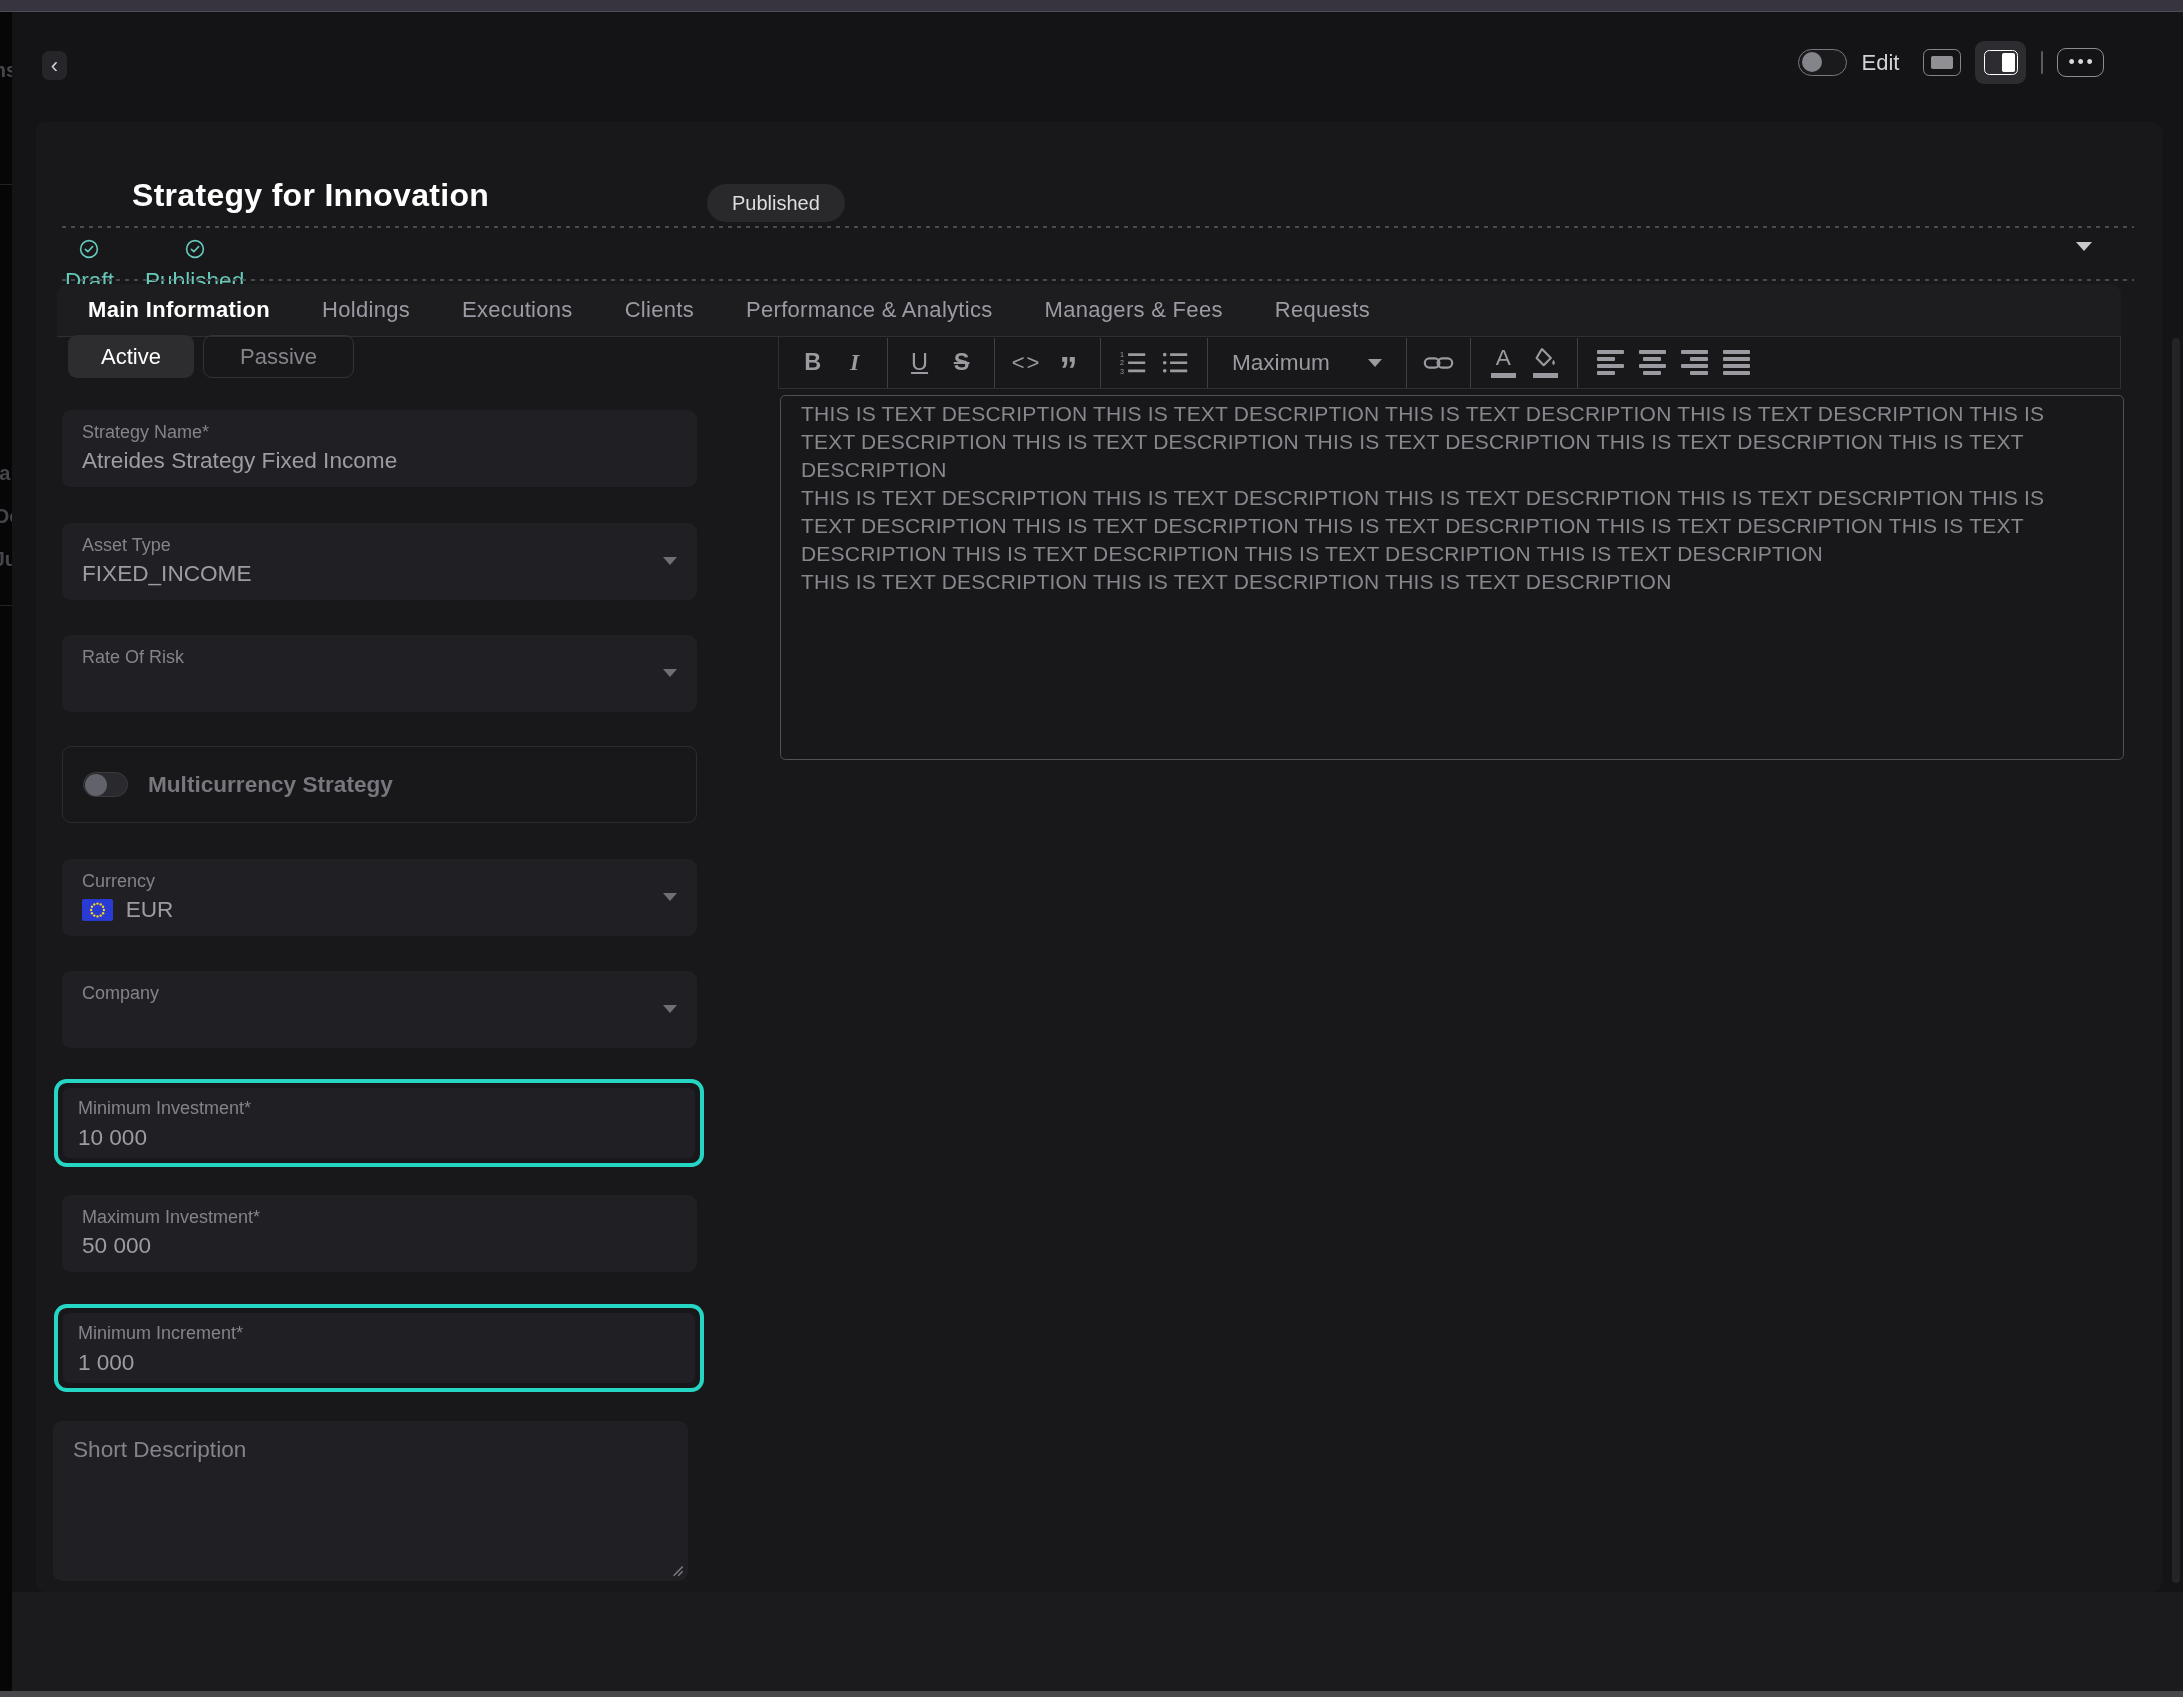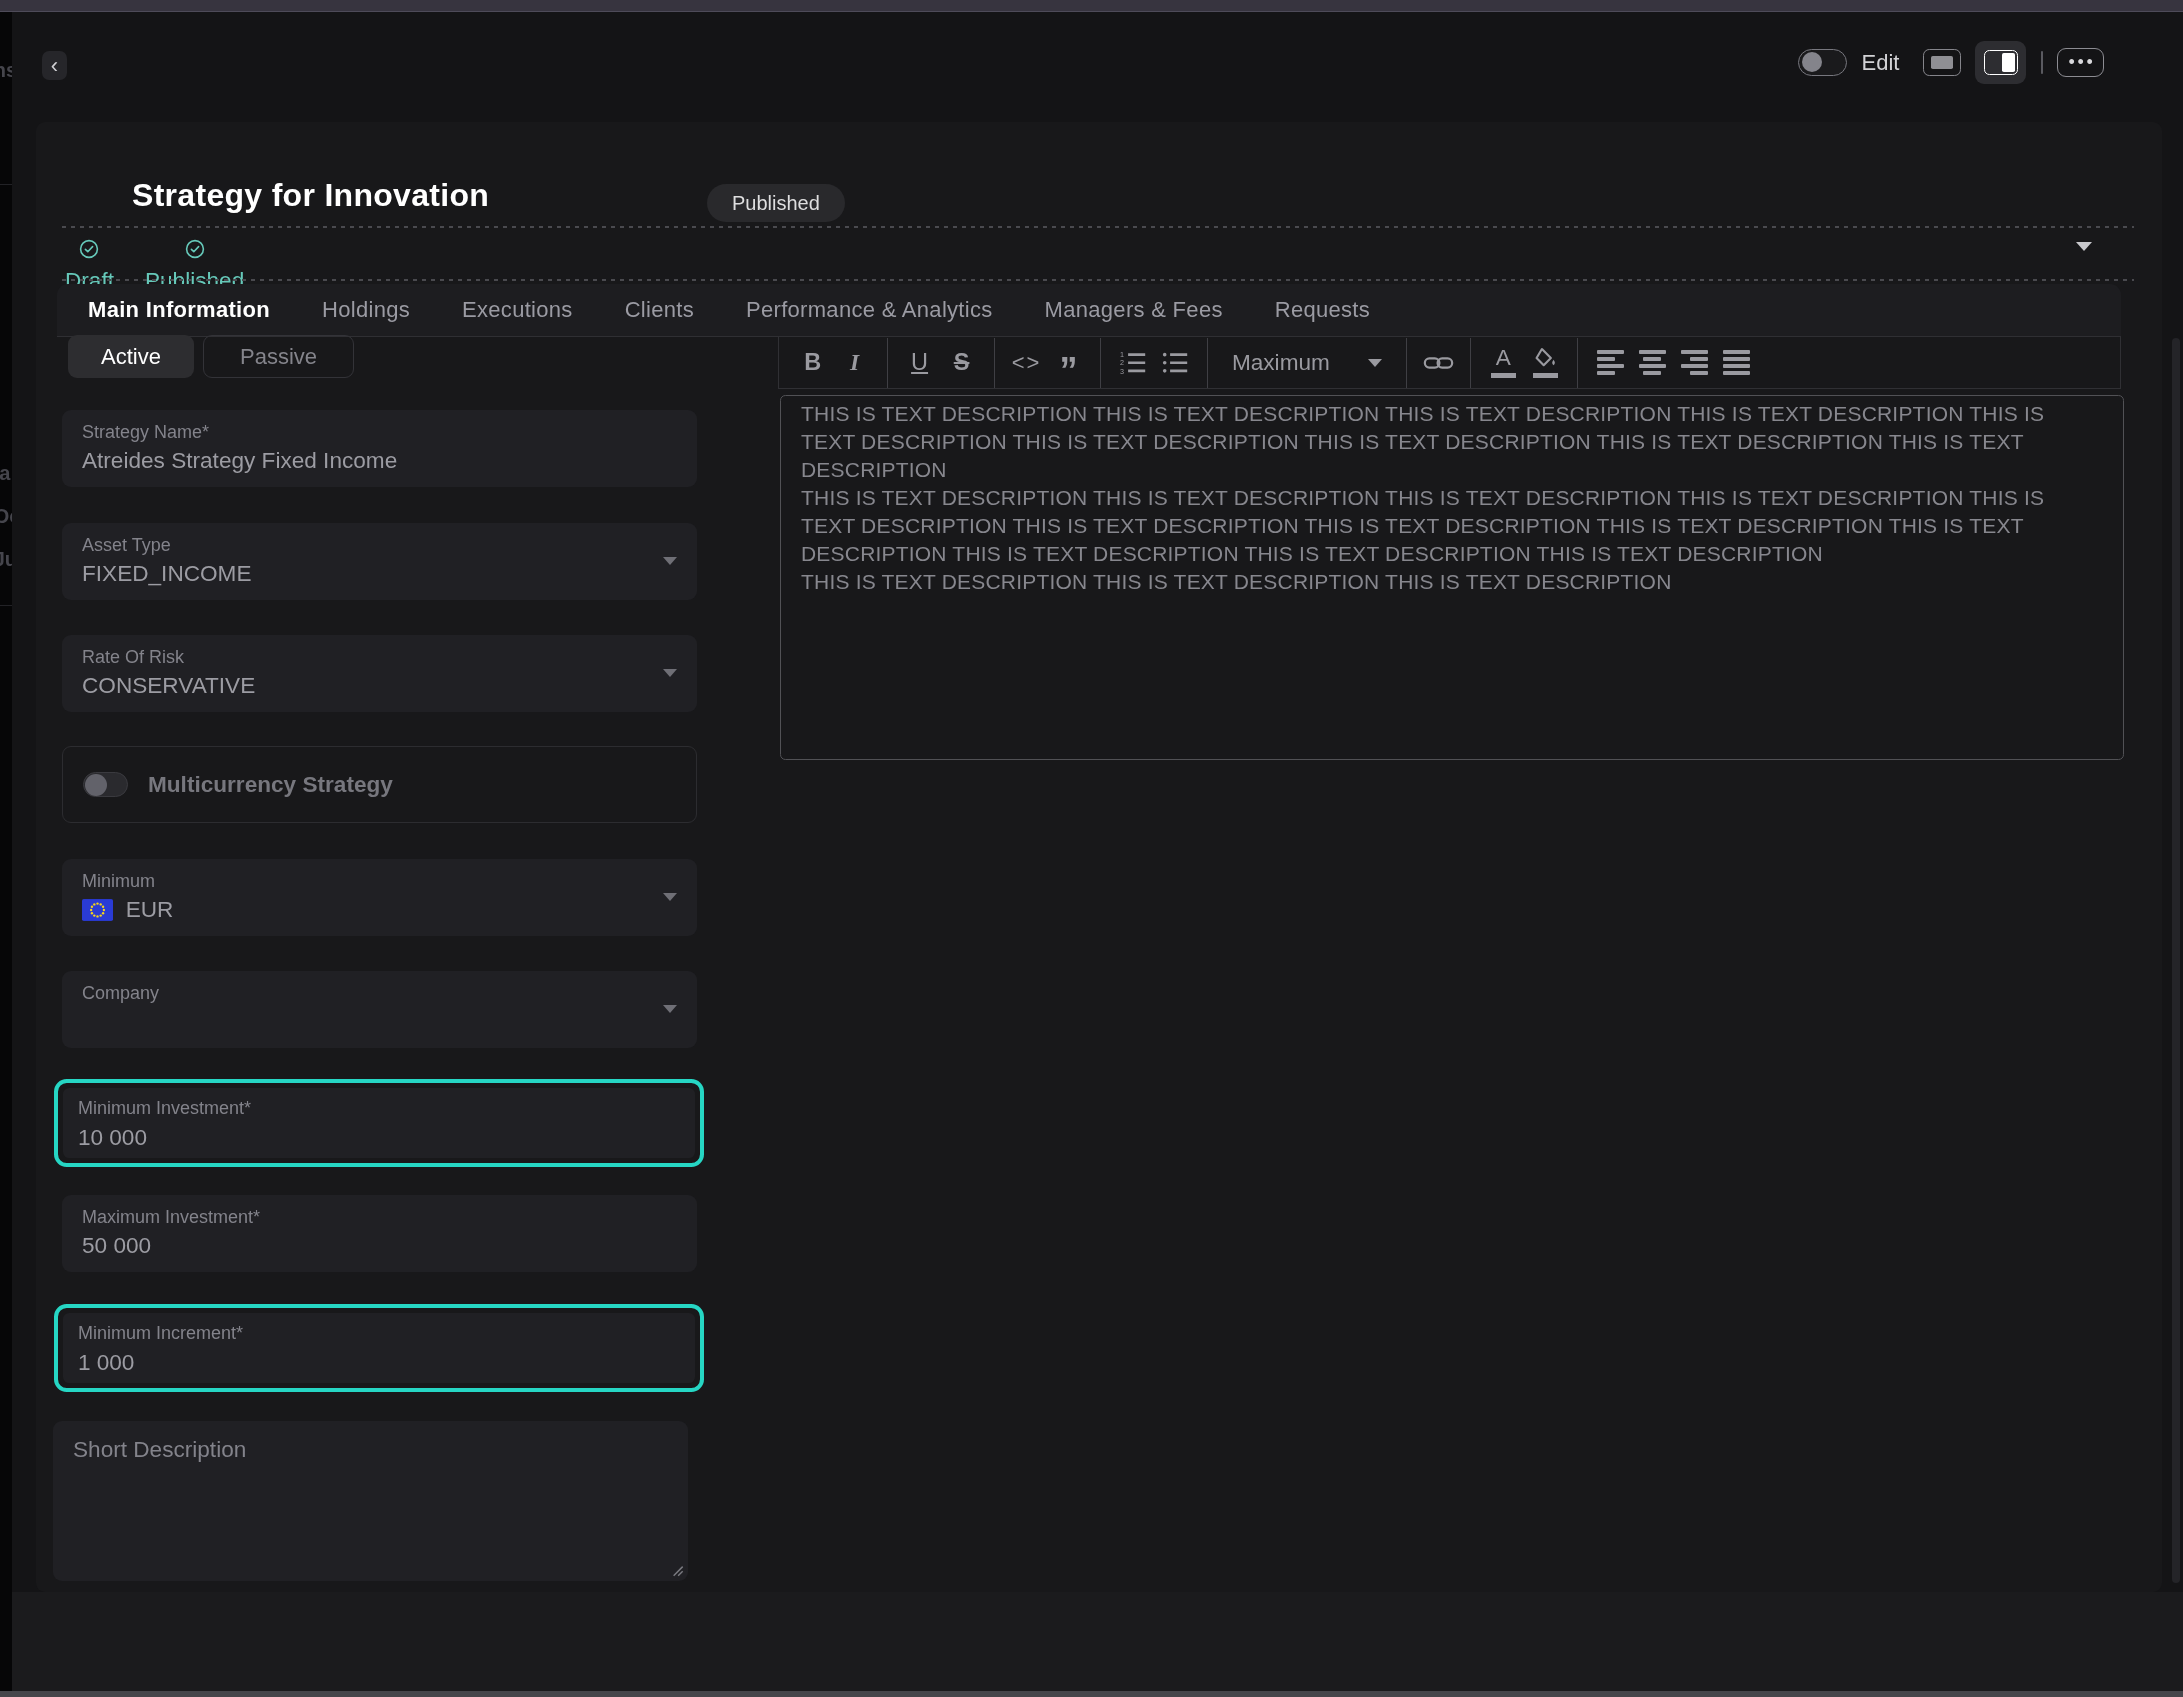--- a/index.html
+++ b/index.html
@@ -184,33 +184,32 @@
 </div>
 
 <div class="field" style="top:523px">
   <div class="lbl">Asset Type</div>
   <div class="val">FIXED_INCOME</div>
   <div class="dd-caret"></div>
 </div>
 
 <div class="field" style="top:635px">
   <div class="lbl">Rate Of Risk</div>
-  <div class="val">CONSERVATIVE</div>
   <div class="dd-caret"></div>
 </div>
 
 <div class="abs mc-box">
   <div class="mc-toggle">
       <div class="knob"></div>
     </div>
   <div class="mc-label">Multicurrency Strategy</div>
 </div>
 
 <div class="field" style="top:859px">
-  <div class="lbl">Minimum</div>
+  <div class="lbl">Currency</div>
   <div class="val">
     <svg class="flag" viewBox="0 0 34 24">
       <rect width="34" height="24" fill="#2a3bd5"></rect>
       <g fill="#f7d51a">
         <circle cx="24" cy="12" r="1.3"></circle>
           <circle cx="23.1" cy="15.5" r="1.3"></circle>
           <circle cx="20.5" cy="18.1" r="1.3"></circle>
         <circle cx="17" cy="19" r="1.3"></circle>
           <circle cx="13.5" cy="18.1" r="1.3"></circle>
           <circle cx="10.9" cy="15.5" r="1.3"></circle>

